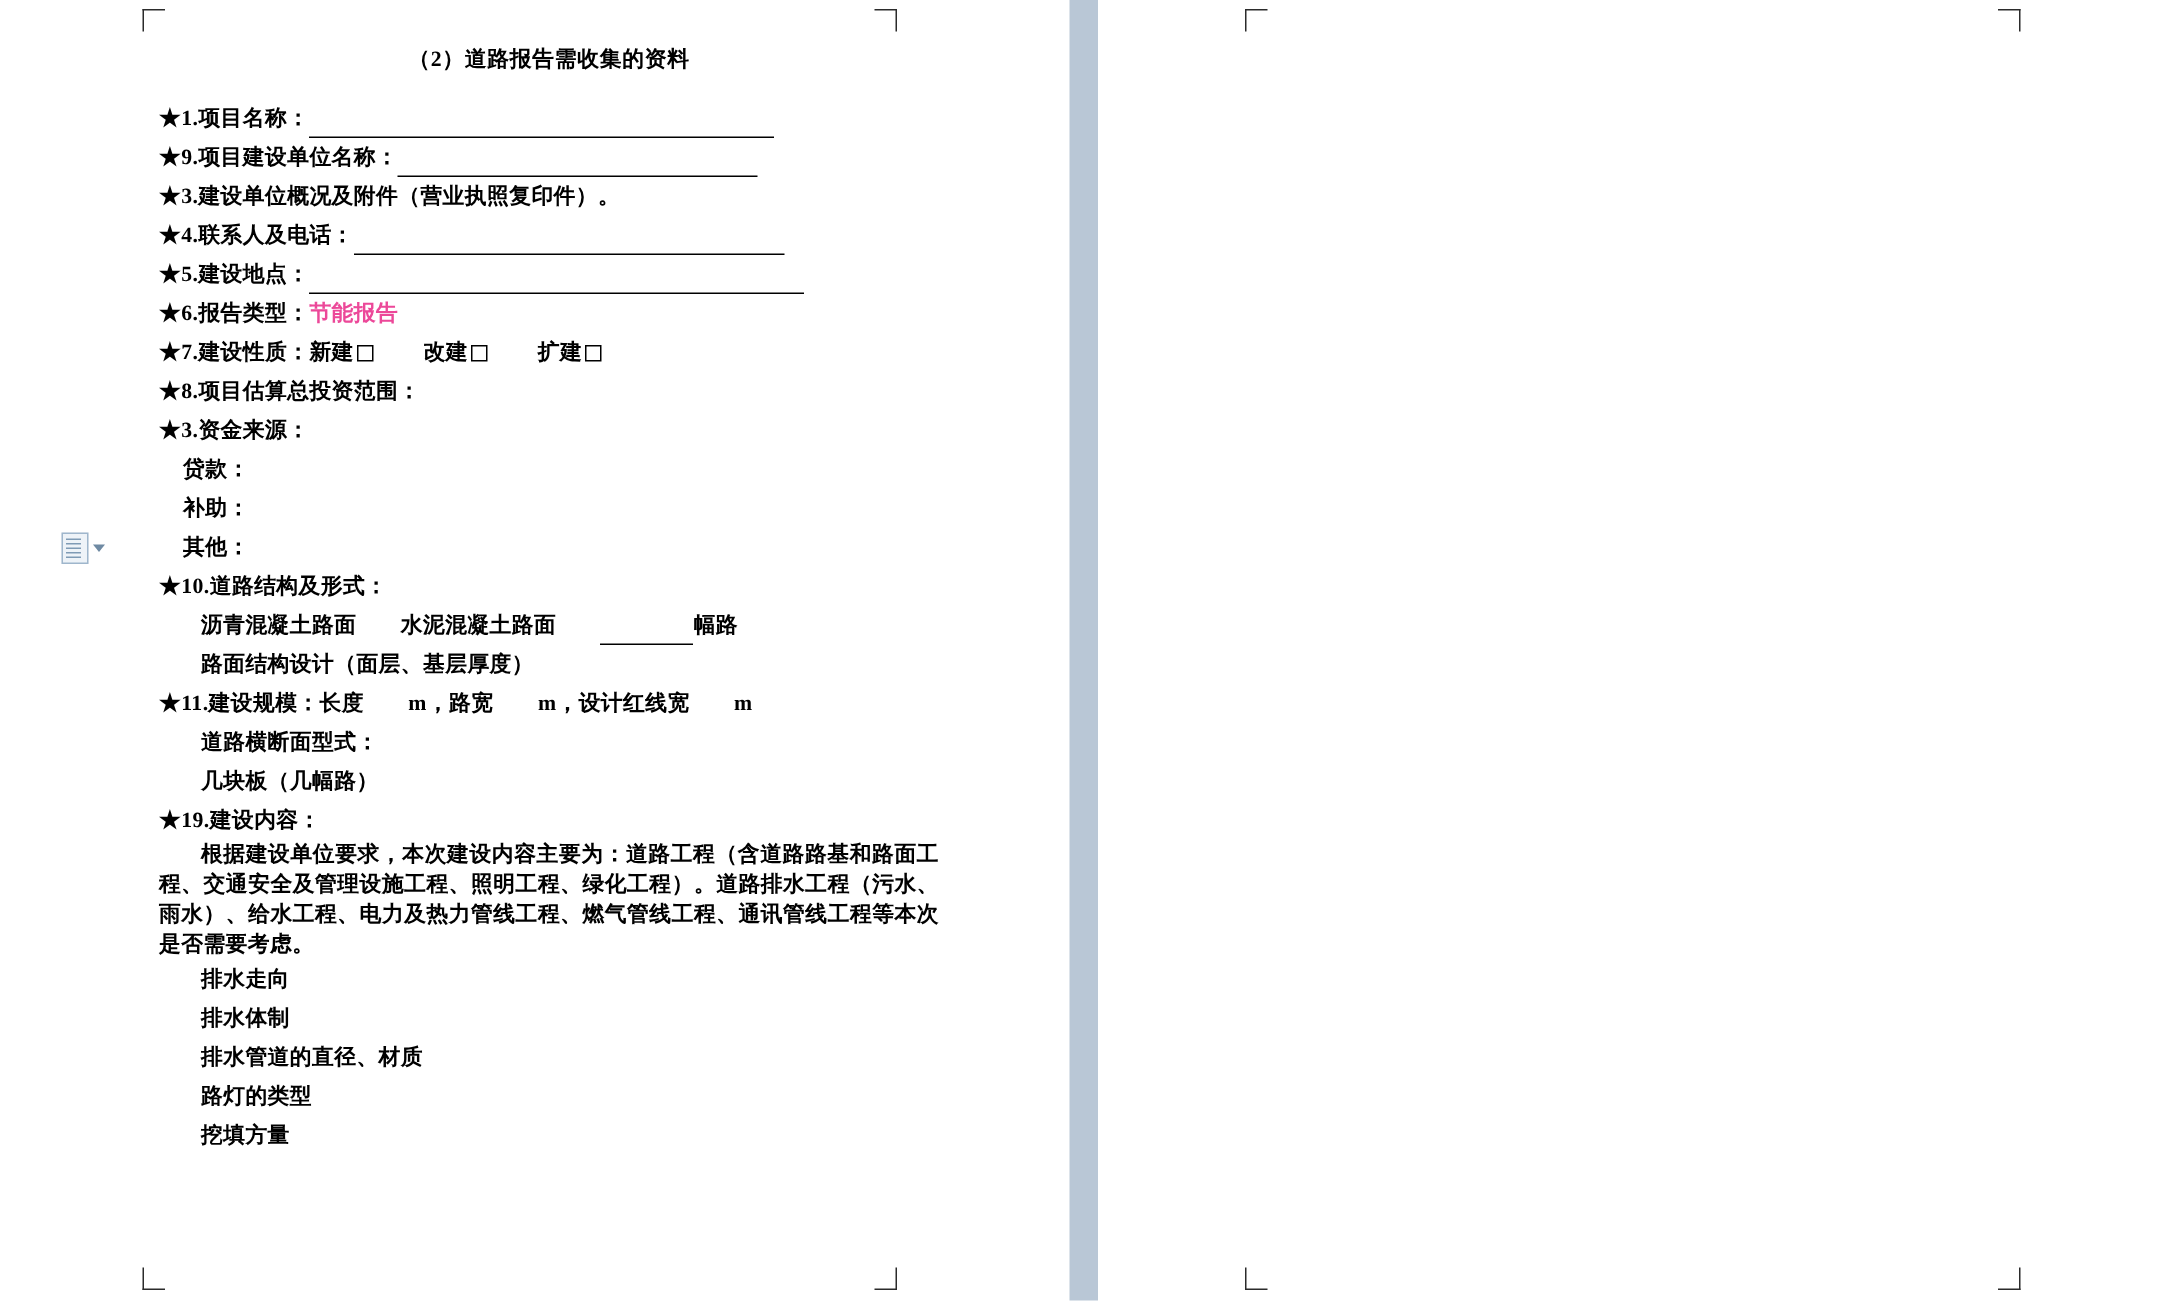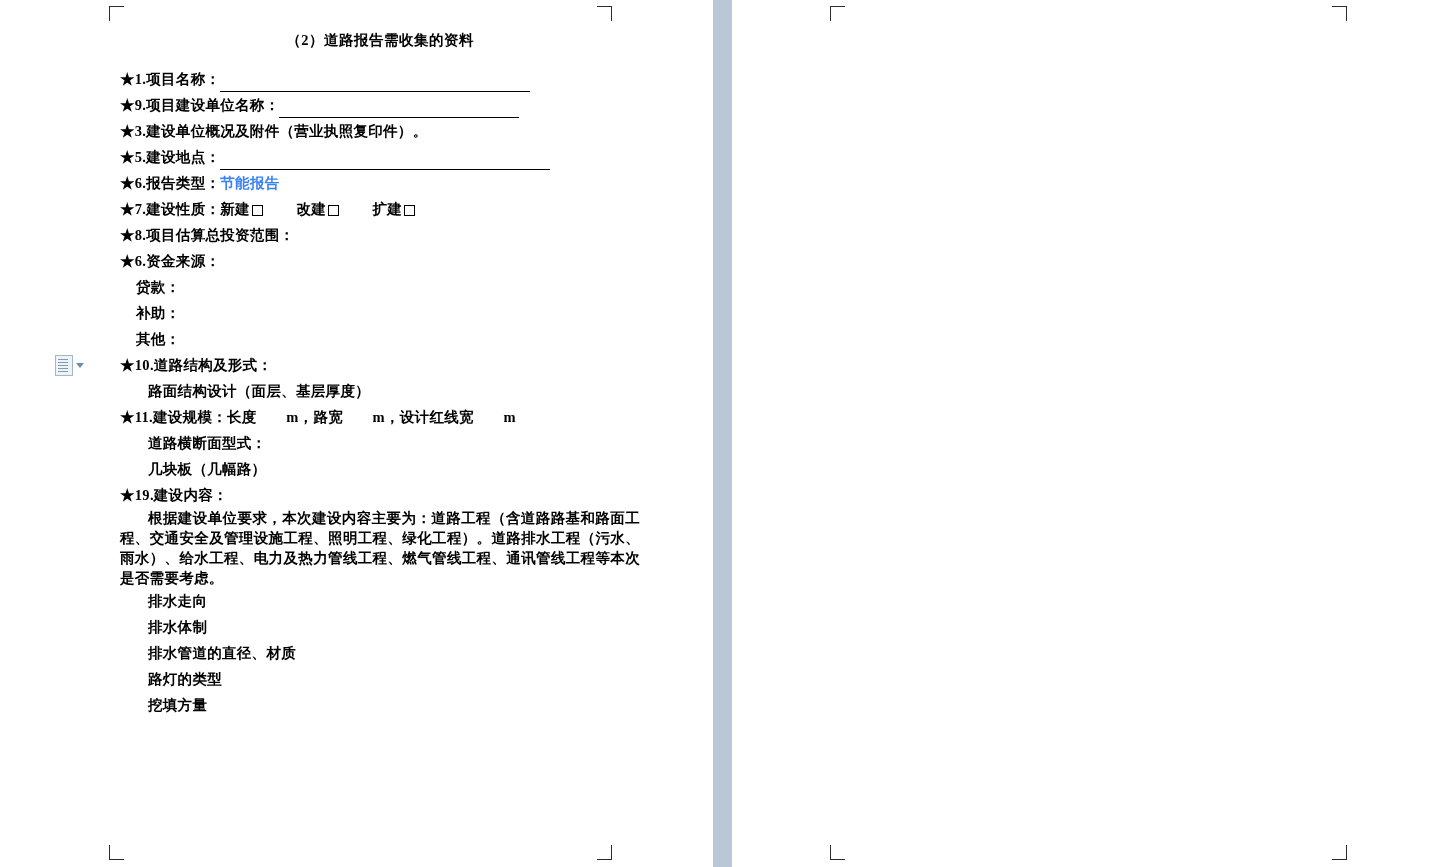--- a/index.html
+++ b/index.html
@@ -23,21 +23,20 @@
   .page {
     position: absolute;
     top: 0;
     background: #ffffff;
     height: 867px;
     overflow: hidden;
   }
   .page-left {
     left: 0;
     width: 744px;
-    margin-left: 14px;
   }
   .page-right {
     left: 732px;
     width: 713px;
   }
   .gutter {
     position: absolute;
     top: 0;
     left: 713px;
     width: 19px;
@@ -86,21 +85,21 @@
     letter-spacing: 0.5px;
   }
   .line {
     margin: 0;
     padding: 0;
     white-space: pre;
     min-height: 26px;
   }
   .ind1 { padding-left: 16px; }
   .ind2 { padding-left: 28px; }
-  .red { color: #3b82f6; }
+  .red { color: #ec4899; }
   .ul {
     display: inline-block;
     border-bottom: 1px solid #000;
     vertical-align: bottom;
     height: 17px;
   }
   .ulthin {
     display: inline-block;
     border-bottom: 1px solid #000;
     vertical-align: bottom;
@@ -168,35 +167,37 @@
 
     <div class="content">
       <div class="doc-title">（2）道路报告需收集的资料</div>
 
       <div class="line"><span>★1.项目名称：</span><span class="ul" style="width:310px"></span></div>
 
       <div class="line"><span>★9.项目建设单位名称：</span><span class="ul" style="width:240px"></span></div>
 
       <div class="line">★3.建设单位概况及附件（营业执照复印件）。</div>
 
+      <div class="line"><span>★4.联系人及电话：</span><span class="ul" style="width:287px"></span></div>
 
       <div class="line"><span>★5.建设地点：</span><span class="ul" style="width:330px"></span></div>
 
       <div class="line"><span>★6.报告类型：</span><span class="red">节能报告</span></div>
 
       <div class="line">★7.建设性质：新建<span class="box"></span>　　 改建<span class="box"></span>　　 扩建<span class="box"></span></div>
 
       <div class="line">★8.项目估算总投资范围：</div>
-      <div class="line">★6.资金来源：</div>
+      <div class="line">★3.资金来源：</div>
       <div class="line ind1">贷款：</div>
       <div class="line ind1">补助：</div>
       <div class="line ind1">其他：</div>
 
       <div class="line">★10.道路结构及形式：</div>
 
+      <div class="line ind2"><span>沥青混凝土路面　　水泥混凝土路面</span>　　<span class="ulthin" style="width:62px"></span><span>幅路</span></div>
 
       <div class="line ind2">路面结构设计（面层、基层厚度）</div>
 
       <div class="line">★11.建设规模：长度　　m，路宽　　m，设计红线宽　　m</div>
       <div class="line ind2">道路横断面型式：</div>
       <div class="line ind2">几块板（几幅路）</div>
 
       <div class="line">★19.建设内容：</div>
 
       <p class="para">根据建设单位要求，本次建设内容主要为：道路工程（含道路路基和路面工程、交通安全及管理设施工程、照明工程、绿化工程）。道路排水工程（污水、雨水）、给水工程、电力及热力管线工程、燃气管线工程、通讯管线工程等本次是否需要考虑。</p>

